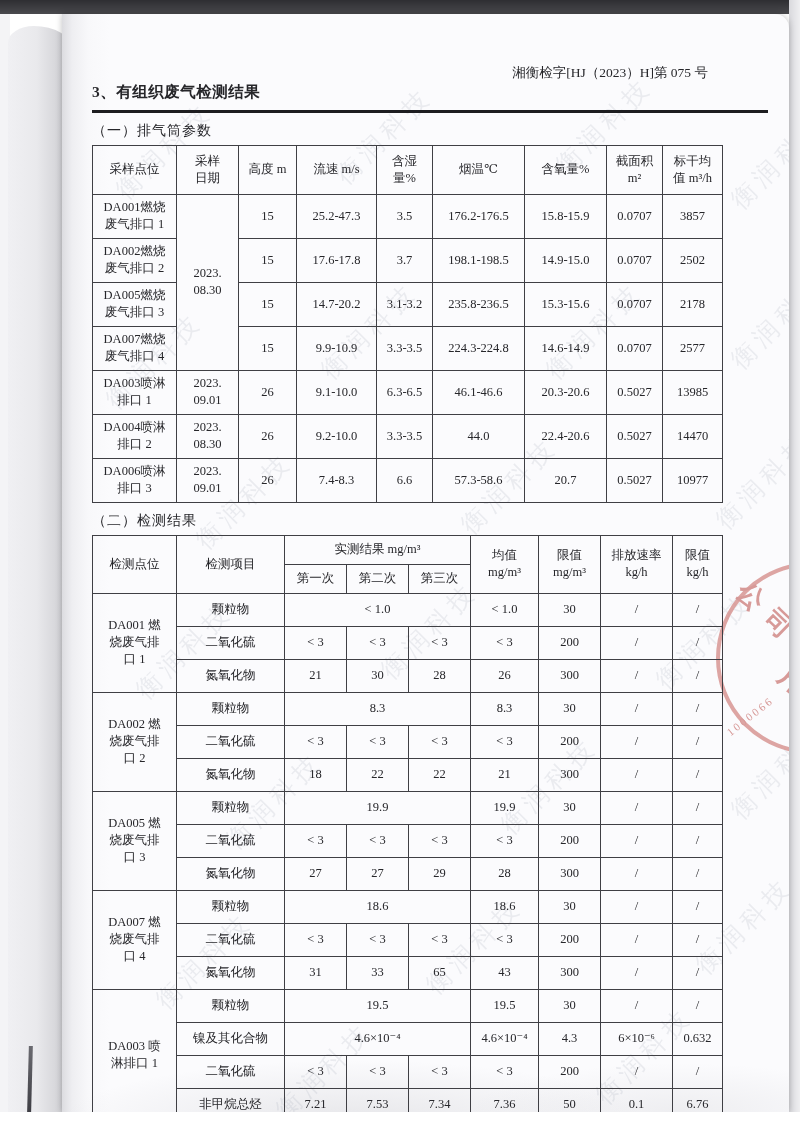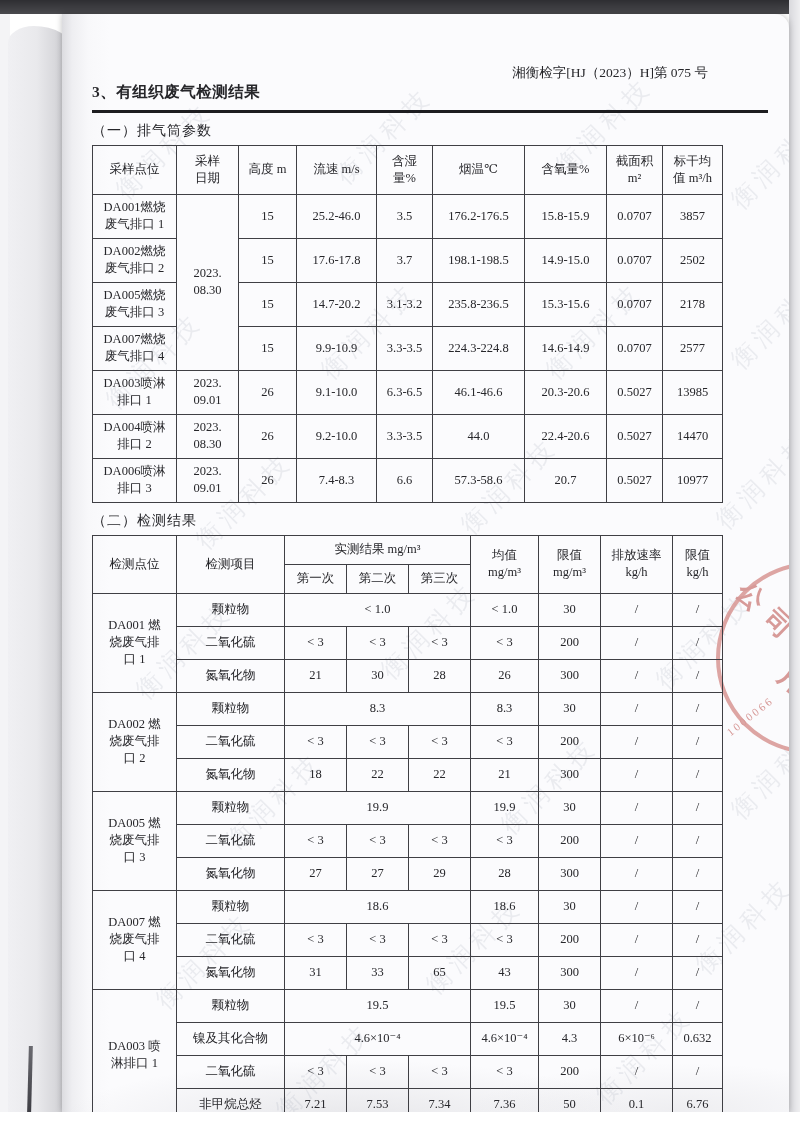--- a/index.html
+++ b/index.html
@@ -130,21 +130,21 @@
 值 m³/h</th>
         </tr>
       </thead>
       <tbody>
           <tr>
             <td>DA001燃烧
 废气排口 1</td>
             <td rowspan="4">2023.
 08.30</td>
             <td>15</td>
-            <td>25.2-46.0</td>
+            <td>25.2-47.3</td>
             <td>3.5</td>
             <td>176.2-176.5</td>
             <td>15.8-15.9</td>
             <td>0.0707</td>
             <td>3857</td>
           </tr>
           <tr>
             <td>DA002燃烧
 废气排口 2</td>
             <td>15</td>

